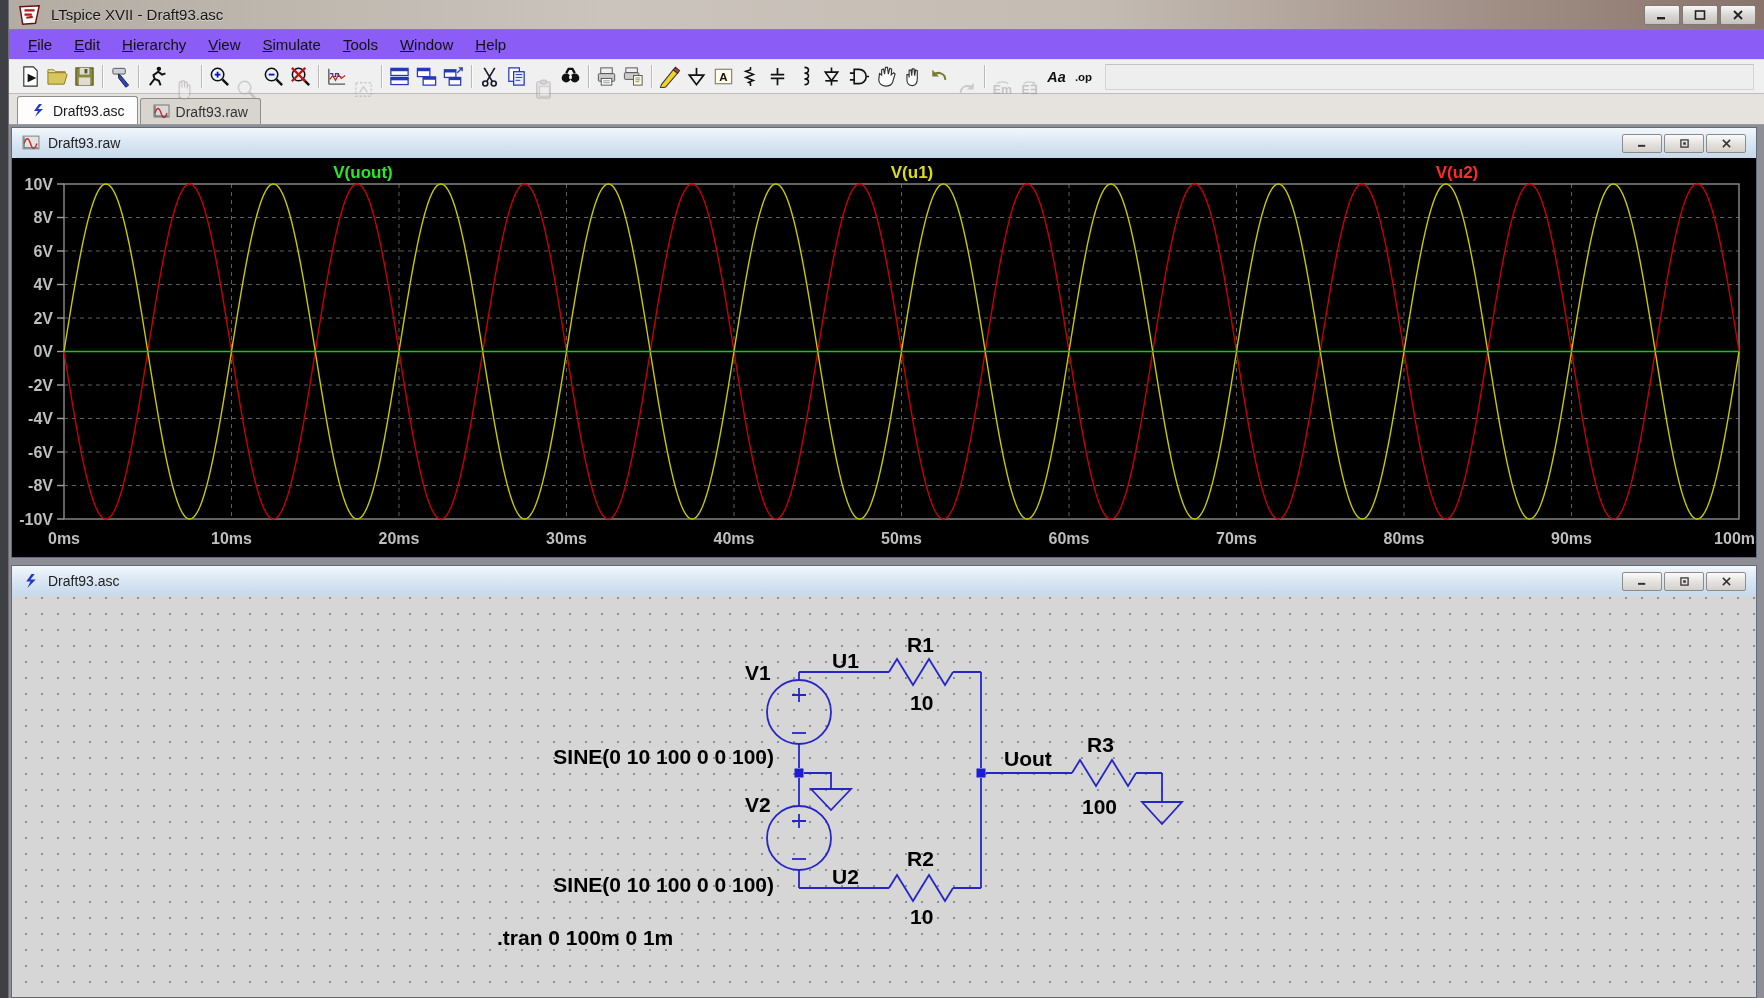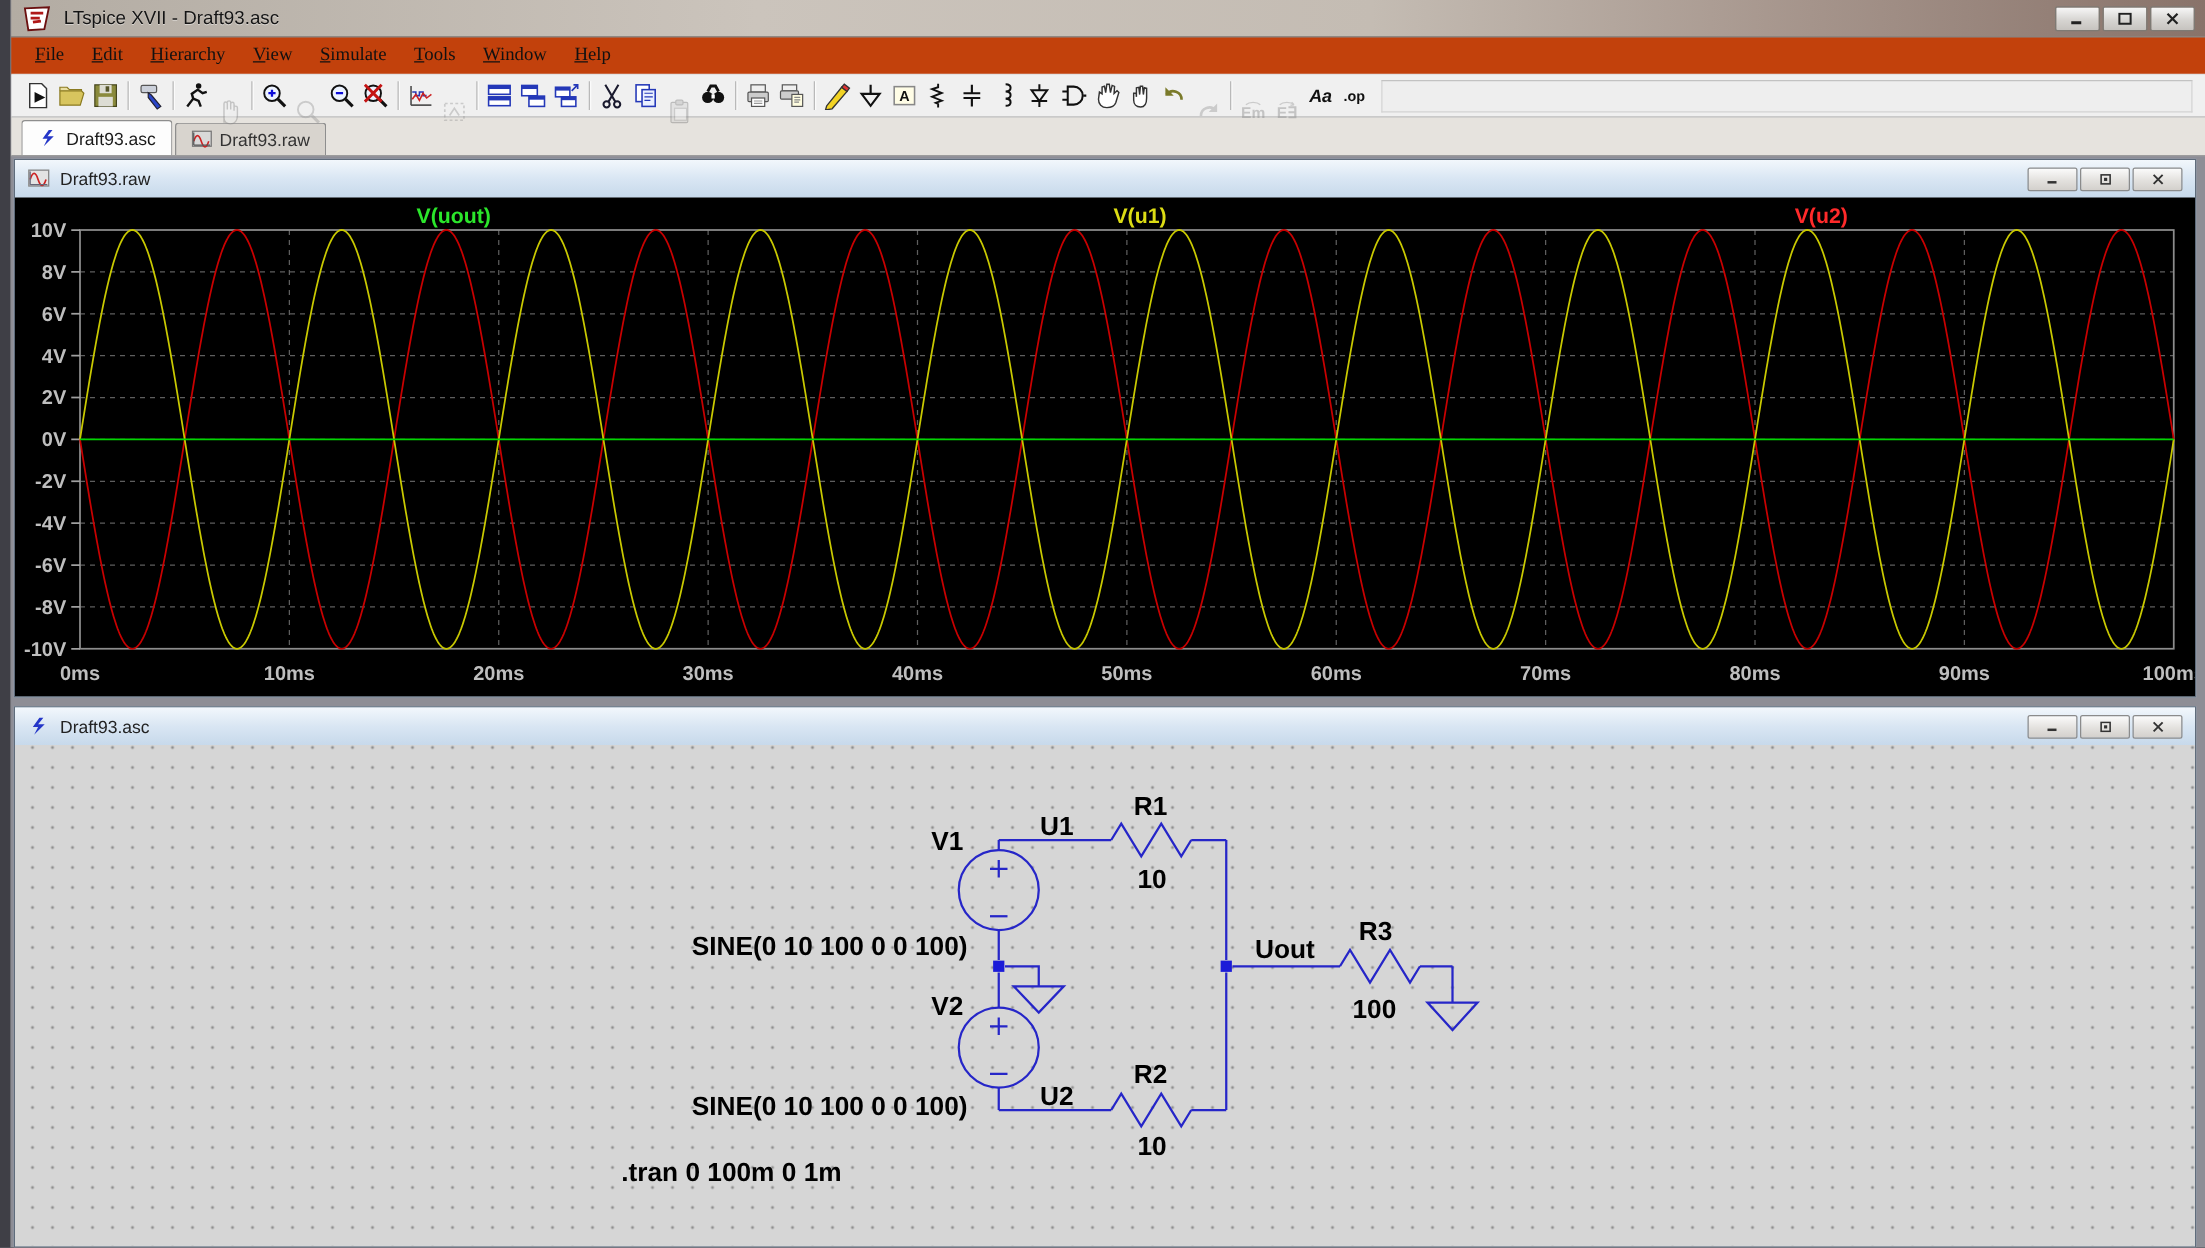--- a/index.html
+++ b/index.html
@@ -15,22 +15,22 @@
     background:linear-gradient(90deg,#B3ACA3 0%,#CBC4BC 34%,#C4BCB3 62%,#A5948B 82%,#89736A 100%);
     display:flex; align-items:center; padding:0 8px; border-bottom:1px solid #8A8279; }
   .titlebar .logo { width:26px; height:22px; margin-right:8px; flex:0 0 auto; }
   .titlebar .title { font-size:15px; color:#141414; text-shadow:0 1px 0 rgba(255,255,255,.45); }
   .winbtns { margin-left:auto; display:flex; gap:2px; }
   .winbtn { width:36px; height:20px; background:linear-gradient(#F7F7F7,#D7D5D2 55%,#C6C3BF);
     border:1px solid #7E7A74; border-radius:2px; display:flex; align-items:center; justify-content:center; }
   .winbtn svg { width:12px; height:10px; }
 
   
-  .menubar { height:30px; background:#c2410c; display:flex; align-items:center;
-             padding-left:8px; border-bottom:1px solid #E2E2E2;font-family:Liberation Serif, serif; }
+  .menubar { height:30px; background:#8b5cf6; display:flex; align-items:center;
+             padding-left:8px; border-bottom:1px solid #E2E2E2; }
   .mitem { font-size:15px; color:#111; padding:4px 11px; cursor:default; }
   .mitem .u { text-decoration:underline; }
 
   
   .toolbar { height:34px; background:#F0F0F0; display:flex; align-items:center;
              padding-left:8px; border-bottom:1px solid #BDBDBD; }
   .tbtn { width:27px; height:27px; border:none; background:transparent; display:flex;
           align-items:center; justify-content:center; padding:1px; }
   .tbtn svg { width:23px; height:23px; }
   .tbtn.disabled { opacity:.42; filter:grayscale(1);margin-top:25px; }

